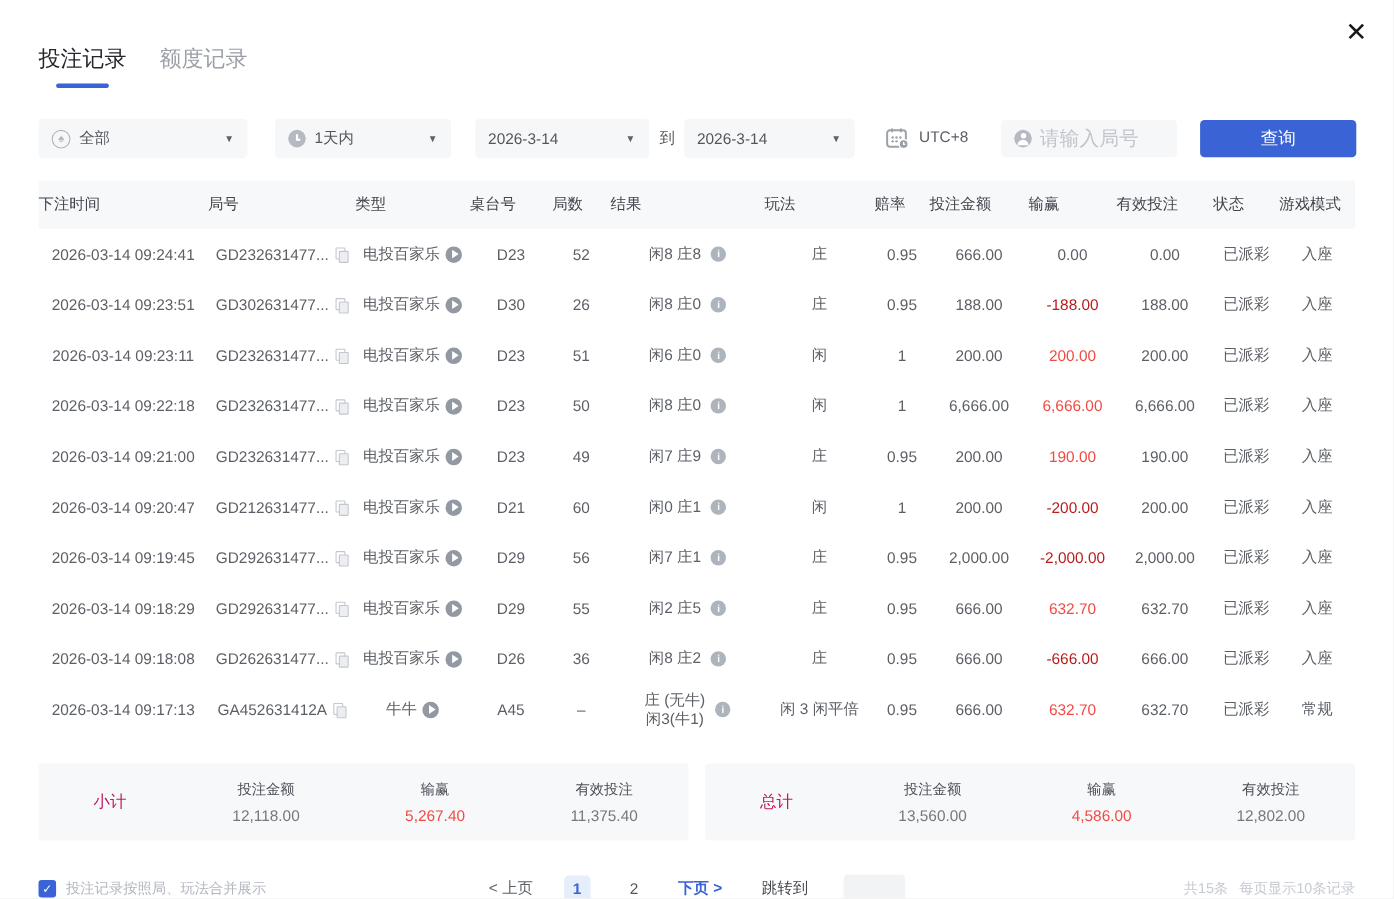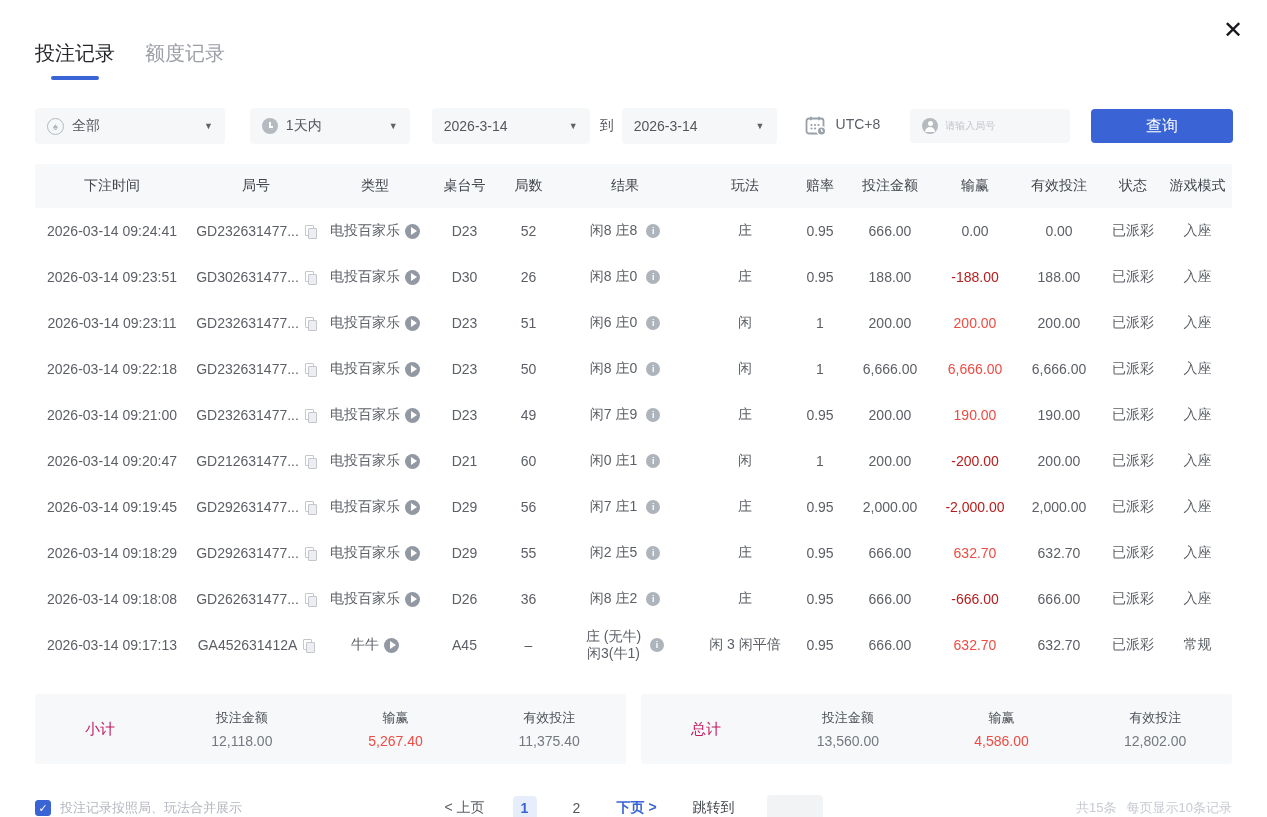--- a/index.html
+++ b/index.html
@@ -21,21 +21,21 @@
   .filters { display:flex; align-items:center; padding:0 34px 0 35px; margin-top:28px; height:36px; }
   .chip { display:flex; align-items:center; background:#f6f7f9; border-radius:4px; height:36px; padding:0 12px; font-size:14px; color:#53565c; }
   .chip .caret { margin-left:auto; font-size:9px; color:#5f6368; }
   .f-gametype { width:190px; }
   .f-timerange { width:160px; margin-left:25px; }
   .f-date1 { width:158px; margin-left:22px; }
   .to-label { margin-left:10px; font-size:14px; color:#53565c; }
   .f-date2 { width:155px; margin-left:8px; }
   .tz-group { display:flex; align-items:flex-start; margin-left:28px; gap:9px; font-size:14px; color:#5a5e66; }
   .f-search { width:160px; margin-left:30px; height:34px; gap:7px; }
-  .f-search input { border:none; outline:none; background:transparent; width:110px; font-size:10px; color:#a21caf; font-family:Liberation Mono, monospace; }
+  .f-search input { border:none; outline:none; background:transparent; width:110px; font-size:18px; color:#a21caf; font-family:Liberation Sans, sans-serif; }
   .f-search input::placeholder { color:#c2c6cc; }
   .query-btn { margin-left:21px; width:142px; height:34px; background:#3a63d5; color:#fff; font-size:16px; border:none; border-radius:4px; cursor:pointer; font-family:inherit; }
 
   
   .icon-circle { display:inline-flex; align-items:center; justify-content:center; border-radius:50%; flex:0 0 auto; }
   .spade-icon { width:17px; height:17px; border:1.5px solid #b2b7bf; color:#b2b7bf; font-size:10px; margin-right:8px; }
   .clock-icon { width:16px; height:16px; background:#b5bac1; margin-right:8px; position:relative; }
   .clock-icon:before { content:""; position:absolute; left:7px; top:4px; width:2px; height:5px; background:#fff; }
   .clock-icon:after { content:""; position:absolute; left:7px; top:8px; width:4px; height:2px; background:#fff; }
   .play-icon { width:15px; height:15px; background:#9299a3; margin-left:5px; cursor:pointer; }
@@ -45,21 +45,21 @@
   .person-icon:before { content:""; position:absolute; top:3px; left:5.5px; width:5px; height:5px; border-radius:50%; background:#fff; }
   .person-icon:after { content:""; position:absolute; bottom:2px; left:3px; width:10px; height:5px; border-radius:5px 5px 0 0; background:#fff; }
   .copy-icon { display:inline-block; width:11px; height:13px; margin-left:6px; position:relative; cursor:pointer; }
   .copy-icon:before { content:""; position:absolute; left:0; top:0; width:7px; height:9px; border:1.5px solid #c3c7cd; border-radius:1px; background:#fff; }
   .copy-icon:after { content:""; position:absolute; left:3px; top:3px; width:7px; height:9px; border:1.5px solid #c3c7cd; border-radius:1px; background:#eceef1; }
 
   
   .table { margin:20px 35px 0; }
   .grid { display:grid; grid-template-columns:154px 134px 104px 75px 53px 140px 100px 50px 90px 80px 88px 60px 69px; align-items:center; }
   .thead { background:#f7f8fa; height:44px; border-radius:2px; }
-  .th { text-align:center; font-size:14px; color:#41454c; font-weight:400; }
+  .th { text-align:left; font-size:14px; color:#41454c; font-weight:400; }
   .tr { height:46px; }
   .td { text-align:center; font-size:14px; color:#5c6066; display:flex; justify-content:center; align-items:center; }
   .td-result .result-text { white-space:pre-line; line-height:1.25; }
   .win-red { color:#ef4b42; }
   .win-green { color:#b91c1c; }
 
   
   .summaries { display:flex; margin:26px 35px 0; gap:15px; }
   .panel { flex:1; background:#f7f8fa; border-radius:3px; height:70px; display:flex; align-items:center; }
   .panel .p-label { flex:0 0 130px; text-align:center; font-size:15px; color:#be185d; }

